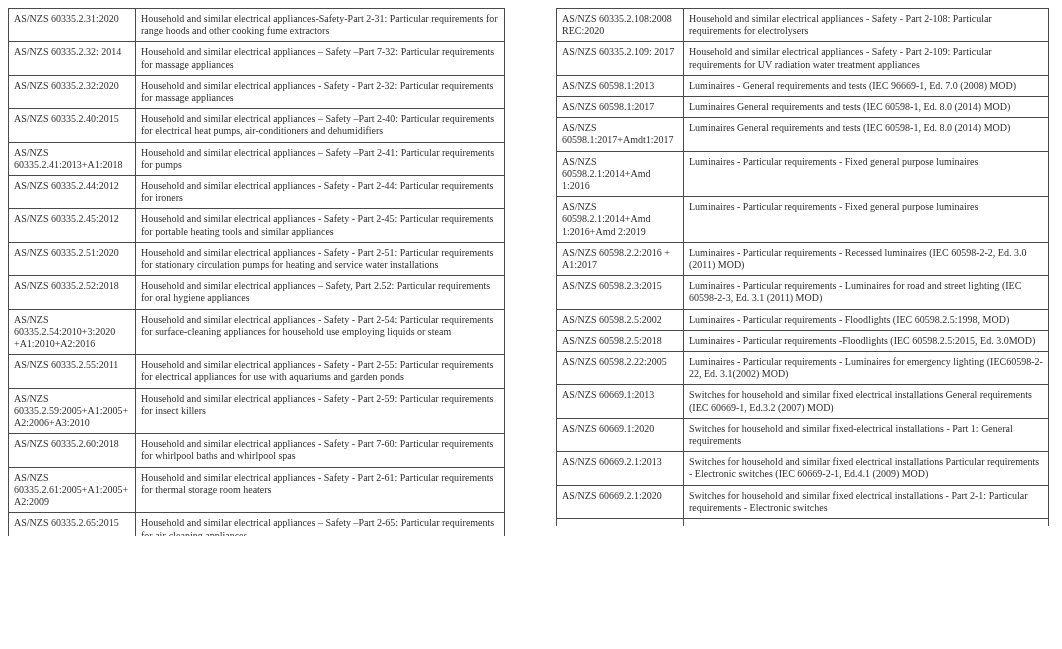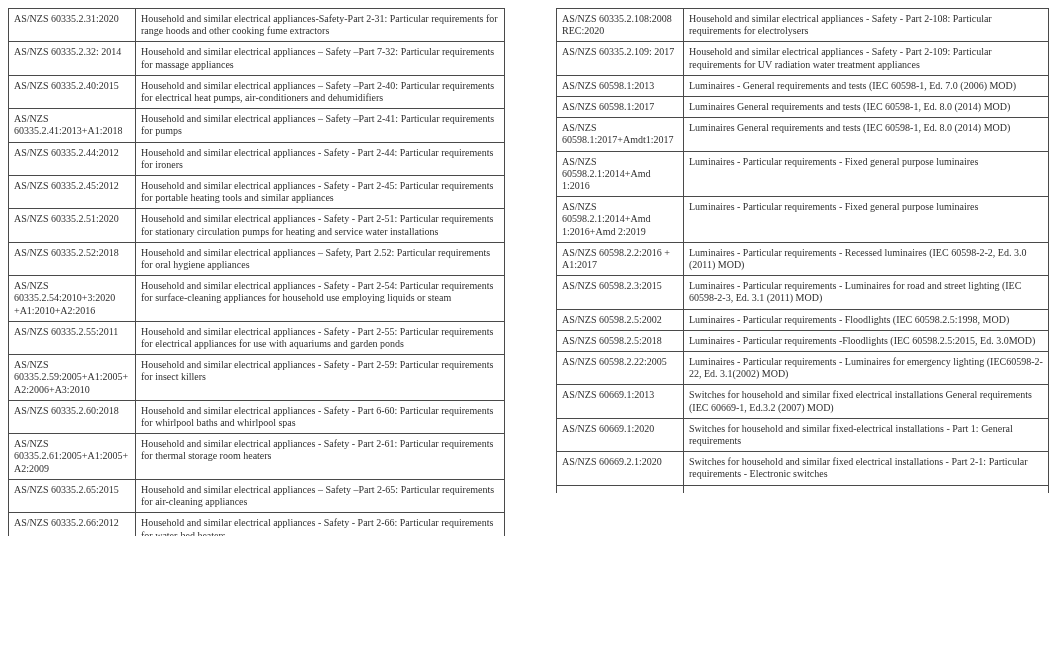--- a/index.html
+++ b/index.html
@@ -76,20 +76,24 @@
 
     <tr style="">
         <td>AS/NZS 60335.2.31:2020</td>
         <td>Household and similar electrical appliances-Safety-Part 2-31: Particular requirements for range hoods and other cooking fume extractors</td>
       </tr>
         <tr style="">
         <td>AS/NZS 60335.2.32: 2014</td>
         <td>Household and similar electrical appliances – Safety –Part 7-32: Particular requirements for massage appliances</td>
       </tr>
         <tr style="">
+        <td>AS/NZS 60335.2.32:2020</td>
+        <td>Household and similar electrical appliances - Safety - Part 2-32: Particular requirements for massage appliances</td>
+      </tr>
+        <tr style="">
         <td>AS/NZS 60335.2.40:2015</td>
         <td>Household and similar electrical appliances – Safety –Part 2-40: Particular requirements for electrical heat pumps, air-conditioners and dehumidifiers</td>
       </tr>
         <tr style="">
         <td>AS/NZS 60335.2.41:2013+A1:2018</td>
         <td>Household and similar electrical appliances – Safety –Part 2-41: Particular requirements for pumps</td>
       </tr>
         <tr style="">
         <td>AS/NZS 60335.2.44:2012</td>
         <td>Household and similar electrical appliances - Safety - Part 2-44: Particular requirements for ironers</td>
@@ -113,21 +117,21 @@
         <tr style="">
         <td>AS/NZS 60335.2.55:2011</td>
         <td>Household and similar electrical appliances - Safety - Part 2-55: Particular requirements for electrical appliances for use with aquariums and garden ponds</td>
       </tr>
         <tr style="">
         <td>AS/NZS 60335.2.59:2005+A1:2005+A2:2006+A3:2010</td>
         <td>Household and similar electrical appliances - Safety - Part 2-59: Particular requirements for insect killers</td>
       </tr>
         <tr style="">
         <td>AS/NZS 60335.2.60:2018</td>
-        <td>Household and similar electrical appliances - Safety - Part 6-60: Particular requirements for whirlpool baths and whirlpool spas</td>
+        <td>Household and similar electrical appliances - Safety - Part 7-60: Particular requirements for whirlpool baths and whirlpool spas</td>
       </tr>
         <tr style="">
         <td>AS/NZS 60335.2.61:2005+A1:2005+A2:2009</td>
         <td>Household and similar electrical appliances - Safety - Part 2-61: Particular requirements for thermal storage room heaters</td>
       </tr>
         <tr style="">
         <td>AS/NZS 60335.2.65:2015</td>
         <td>Household and similar electrical appliances – Safety –Part 2-65: Particular requirements for air-cleaning appliances</td>
       </tr>
         <tr style="">
@@ -152,21 +156,21 @@
     <tr style="">
         <td>AS/NZS 60335.2.108:2008 REC:2020</td>
         <td>Household and similar electrical appliances - Safety - Part 2-108: Particular requirements for electrolysers</td>
       </tr>
         <tr style="">
         <td>AS/NZS 60335.2.109: 2017</td>
         <td>Household and similar electrical appliances - Safety - Part 2-109: Particular requirements for UV radiation water treatment appliances</td>
       </tr>
         <tr style="">
         <td>AS/NZS 60598.1:2013</td>
-        <td>Luminaires - General requirements and tests (IEC 60598-1, Ed. 7.0 (2006) MOD)</td>
+        <td>Luminaires - General requirements and tests (IEC 96669-1, Ed. 7.0 (2008) MOD)</td>
       </tr>
         <tr style="">
         <td>AS/NZS 60598.1:2017</td>
         <td>Luminaires General requirements and tests (IEC 60598-1, Ed. 8.0 (2014) MOD)</td>
       </tr>
         <tr style="">
         <td>AS/NZS 60598.1:2017+Amdt1:2017</td>
         <td>Luminaires General requirements and tests (IEC 60598-1, Ed. 8.0 (2014) MOD)</td>
       </tr>
         <tr style="">
@@ -197,20 +201,24 @@
         <td>AS/NZS 60598.2.22:2005</td>
         <td>Luminaires - Particular requirements - Luminaires for emergency lighting (IEC60598-2-22, Ed. 3.1(2002) MOD)</td>
       </tr>
         <tr style="">
         <td>AS/NZS 60669.1:2013</td>
         <td>Switches for household and similar fixed electrical installations General requirements (IEC 60669-1, Ed.3.2 (2007) MOD)</td>
       </tr>
         <tr style="">
         <td>AS/NZS 60669.1:2020</td>
         <td>Switches for household and similar fixed-electrical installations - Part 1: General requirements</td>
+      </tr>
+        <tr style="">
+        <td>AS/NZS 60669.2.1:2013</td>
+        <td>Switches for household and similar fixed electrical installations Particular requirements - Electronic switches (IEC 60669-2-1, Ed.4.1 (2009) MOD)</td>
       </tr>
         <tr style="">
         <td>AS/NZS 60669.2.1:2020</td>
         <td>Switches for household and similar fixed electrical installations - Part 2-1: Particular requirements - Electronic switches</td>
       </tr>
       </tbody>
     <tbody>
       <tr class="stub-right">
         <td class="s1"></td>
           <td class="s2"></td>

